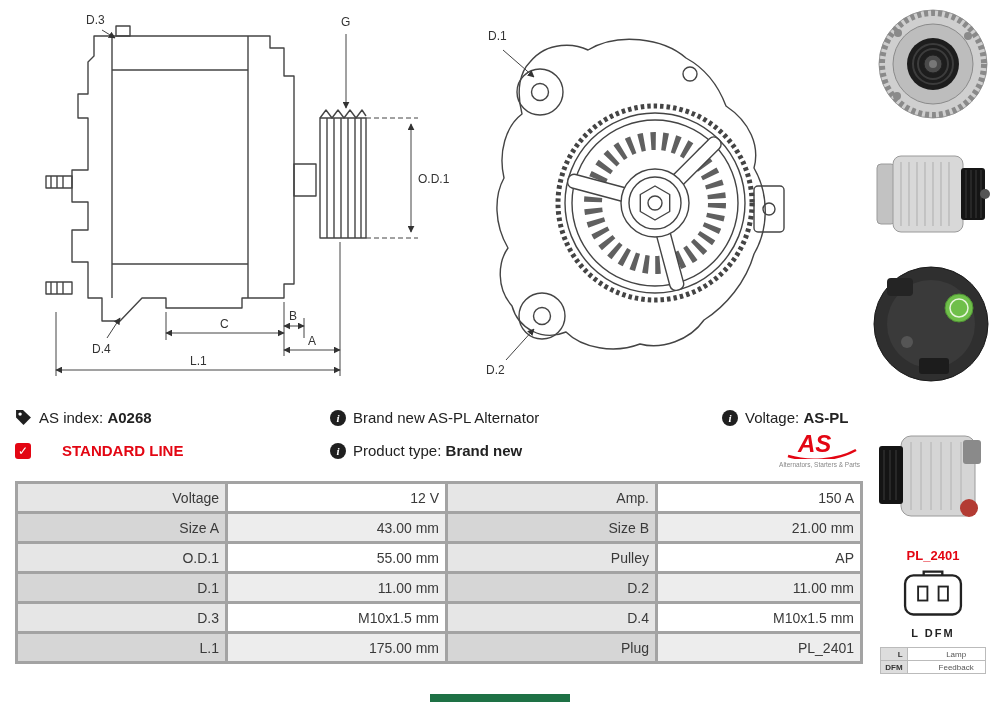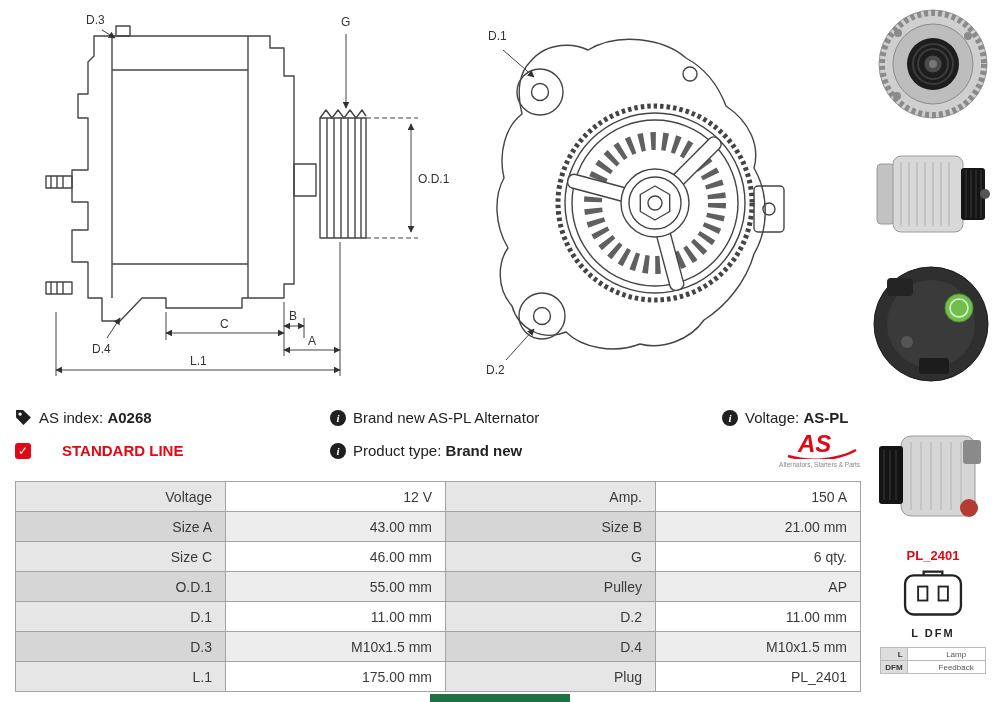--- a/index.html
+++ b/index.html
@@ -56,21 +56,21 @@
     display:inline-flex; align-items:center; justify-content:center; font-size:12px; flex:0 0 16px;
   }
   .as-logo { text-align:right; line-height:1; }
   .logo-sub { font-size:6.5px; color:#888; margin-top:1px; }
   .logo-as { font-family:"Liberation Sans", sans-serif; font-size:24px; font-weight:bold; font-style:italic; fill:#e30613; }
 
   
   .spec-table { position:absolute; left:15px; top:481px; border-collapse:collapse; table-layout:fixed; }
   .c-l1 { width:210px; } .c-v1 { width:220px; } .c-l2 { width:210px; } .c-v2 { width:205px; }
   .spec-table td {
-    border:1px solid #a3a3a3; height:30px; padding:0 13px;
+    border:3px solid #a3a3a3; height:30px; padding:0 6px;
     font-size:14px; text-align:right; color:#3a3a3a;
   }
   .spec-table tr:nth-child(odd)  td.lbl { background:#e6e6e6; }
   .spec-table tr:nth-child(odd)  td.val { background:#ffffff; }
   .spec-table tr:nth-child(even) td.lbl { background:#d6d6d6; }
   .spec-table tr:nth-child(even) td.val { background:#ededed; }
 
   .bottom-strip { position:absolute; left:430px; top:694px; width:140px; height:8px; background:#1e7145; }
 </style>
 </head>
@@ -319,26 +319,20 @@
         <td class="lbl">Amp.</td>
         <td class="val">150 A</td>
       </tr>
       <tr>
         <td class="lbl">Size A</td>
         <td class="val">43.00 mm</td>
         <td class="lbl">Size B</td>
         <td class="val">21.00 mm</td>
       </tr>
       <tr>
-        <td class="lbl">Size C</td>
-        <td class="val">46.00 mm</td>
-        <td class="lbl">G</td>
-        <td class="val">6 qty.</td>
-      </tr>
-      <tr>
         <td class="lbl">O.D.1</td>
         <td class="val">55.00 mm</td>
         <td class="lbl">Pulley</td>
         <td class="val">AP</td>
       </tr>
       <tr>
         <td class="lbl">D.1</td>
         <td class="val">11.00 mm</td>
         <td class="lbl">D.2</td>
         <td class="val">11.00 mm</td>

